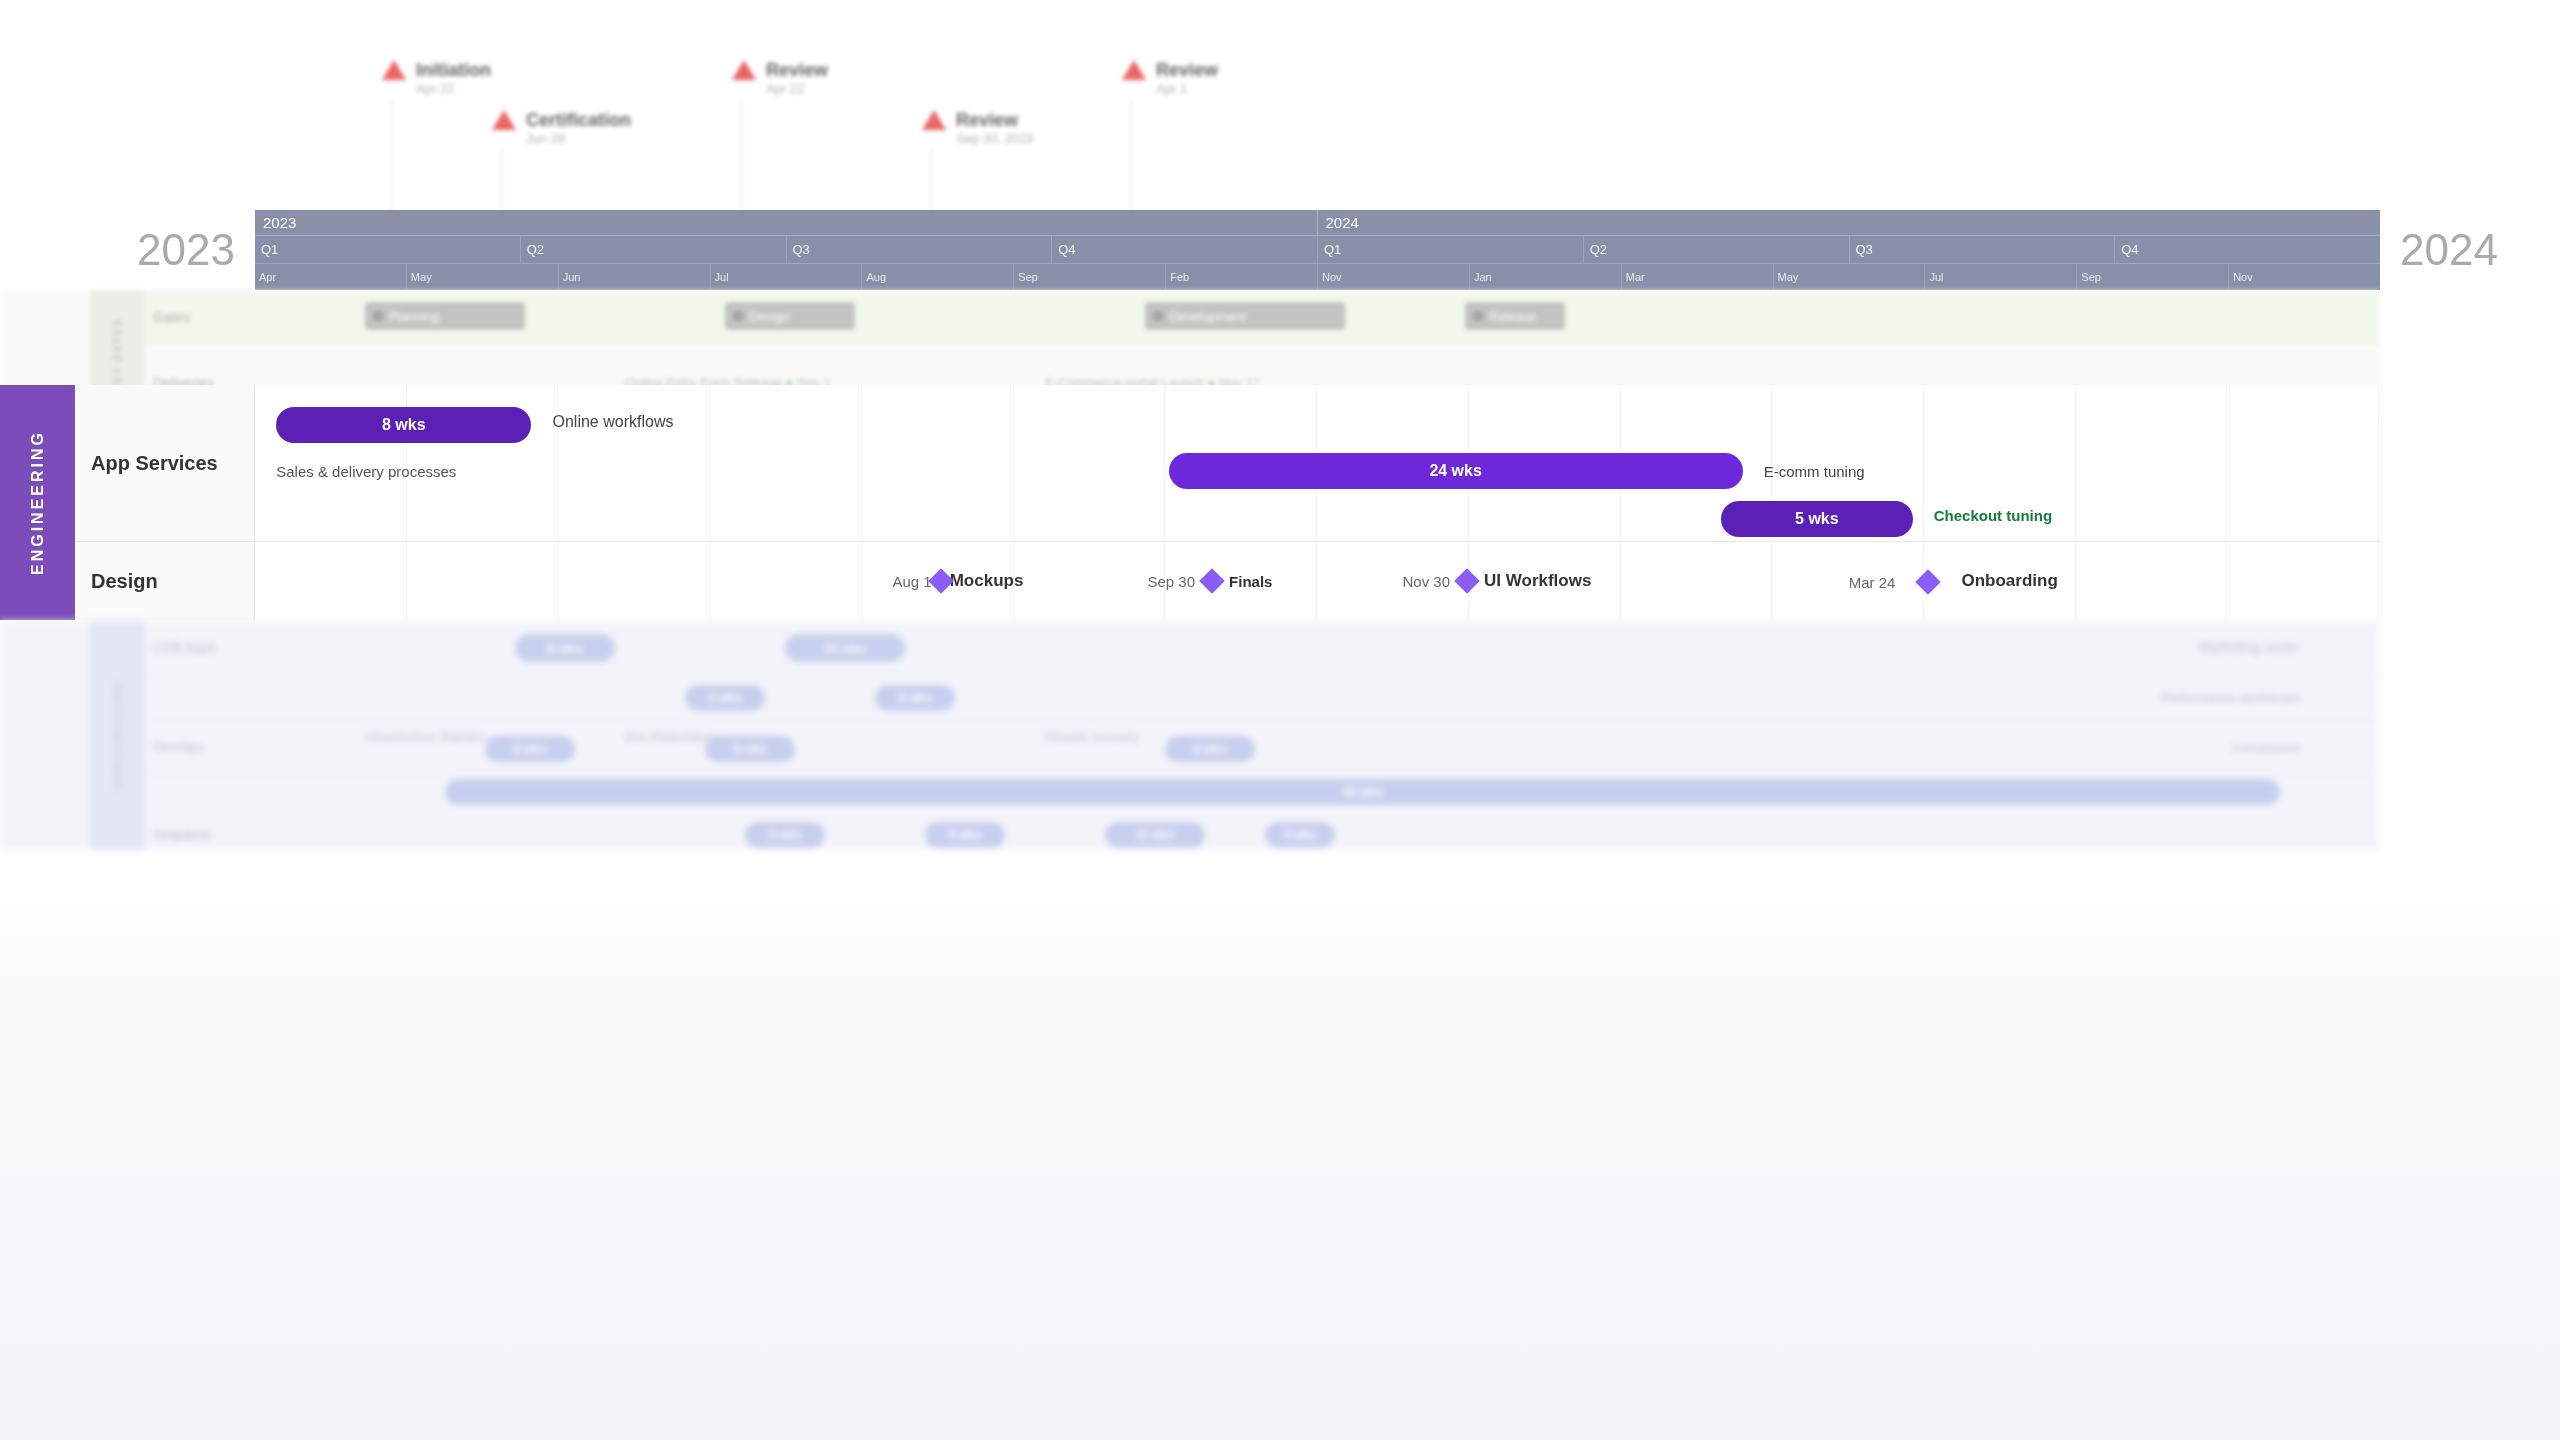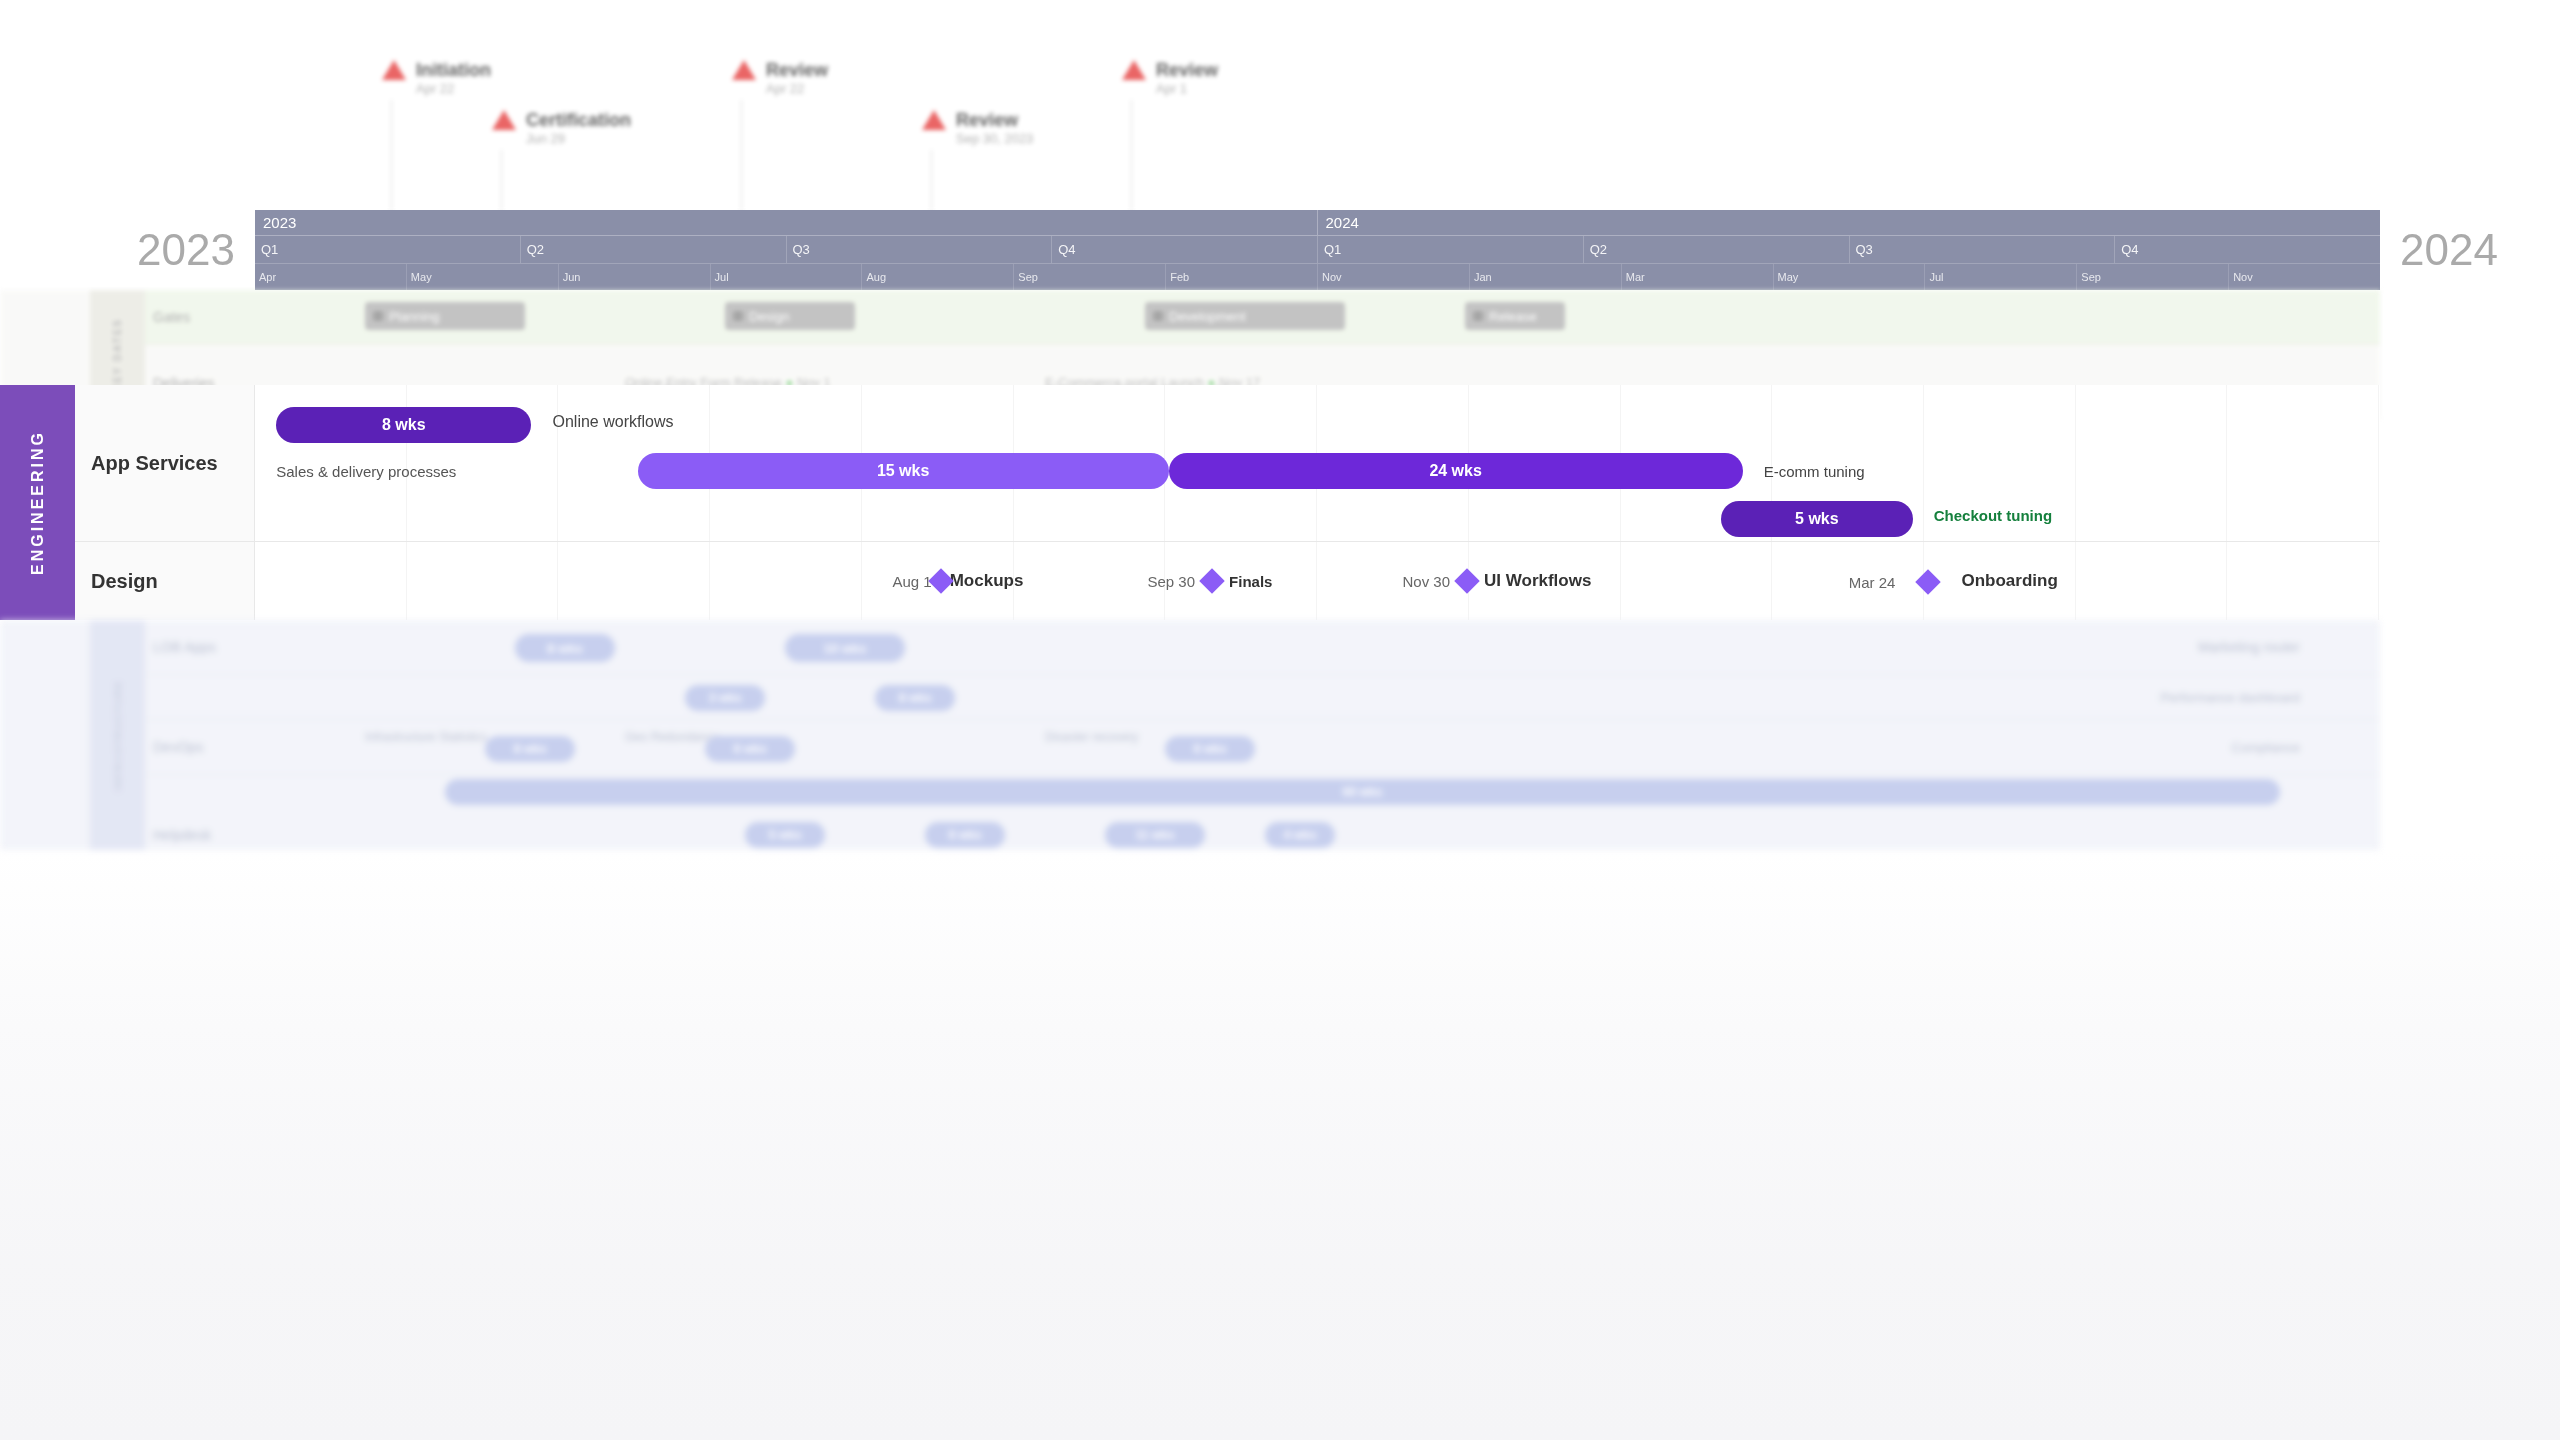--- a/index.html
+++ b/index.html
@@ -193,23 +193,20 @@
             <span style="font-size:16px;font-weight:700;color:white;">8 wks</span>
           </div>
           <div style="position:absolute;top:28px;left:14%;display:flex;align-items:center;z-index:2;">
             <span style="font-size:16px;color:#444;">Online workflows</span>
           </div>
 
           <div style="position:absolute;top:78px;left:1%;display:flex;align-items:center;z-index:2;">
             <span style="font-size:15px;color:#555;white-space:nowrap;">Sales &amp; delivery processes</span>
           </div>
 
-          <div style="position:absolute;top:68px;left:18%;width:25%;height:36px;background:#8b5cf6;border-radius:18px;display:flex;align-items:center;justify-content:center;z-index:2;">
-            <span style="font-size:16px;font-weight:700;color:white;">15 wks</span>
-          </div>
 
           <div style="position:absolute;top:68px;left:43%;width:27%;height:36px;background:#6d28d9;border-radius:18px;display:flex;align-items:center;justify-content:center;z-index:2;">
             <span style="font-size:16px;font-weight:700;color:white;">24 wks</span>
           </div>
 
           <div style="position:absolute;top:78px;left:71%;display:flex;align-items:center;z-index:2;">
             <span style="font-size:15px;color:#444;">E-comm tuning</span>
           </div>
 
           <div style="position:absolute;top:116px;left:69%;width:9%;height:36px;background:#5b21b6;border-radius:18px;display:flex;align-items:center;justify-content:center;z-index:2;">

